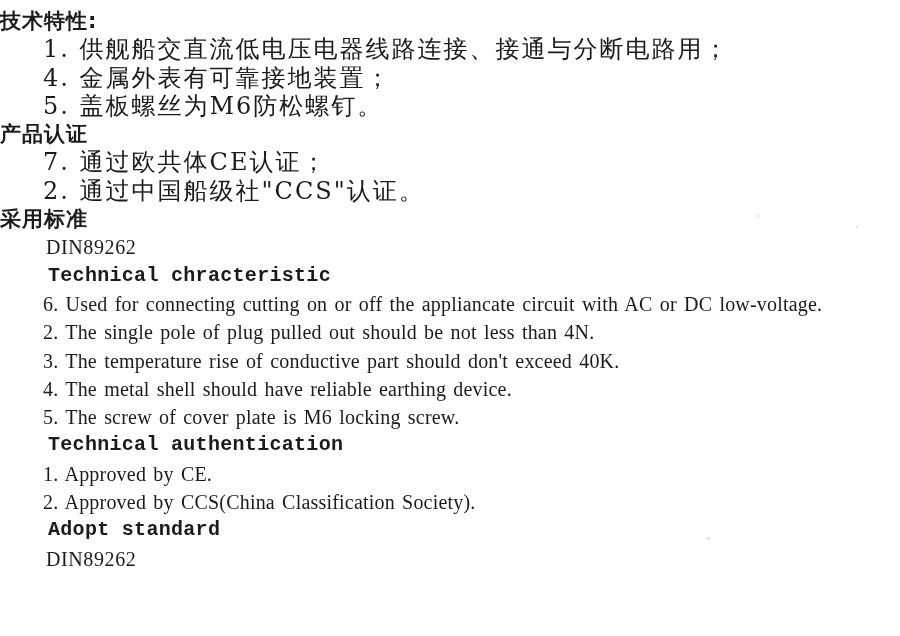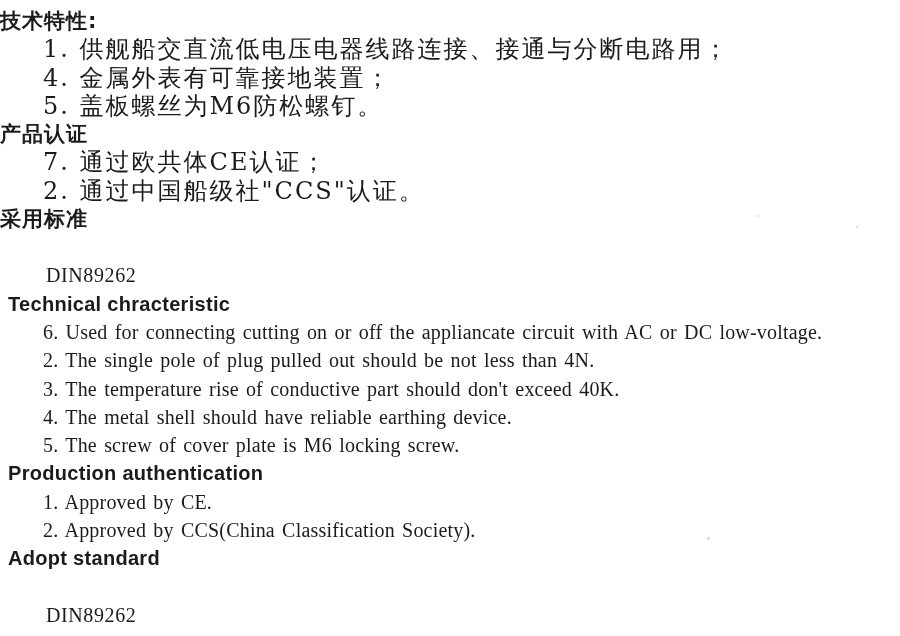--- a/index.html
+++ b/index.html
@@ -32,40 +32,40 @@
   
   .li-cjk {
     padding-left: 43px;
     font-family: "DejaVu Serif", serif;
     font-size: 24px;
     letter-spacing: 2px;
   }
   
   .h-en {
     padding-left: 8px;
-    font-family: Liberation Sans, sans-serif;
+    font-family: Liberation Mono, monospace;
     font-weight: bold;
     font-size: 20px;
     letter-spacing: 0.3px;
+    margin-left: 40px;
   }
   
   .li-en {
     padding-left: 43px;
     font-family: "Liberation Serif", serif;
     font-size: 20px;
     word-spacing: 2px;
     letter-spacing: 0.2px;
   }
   
   .li-std {
     padding-left: 46px;
     font-family: "Liberation Serif", serif;
     font-size: 20px;
     letter-spacing: 0.6px;
-    margin-top: 28px;
   }
   .speck {
     position: absolute;
     width: 3px;
     height: 3px;
     background: #d9d9d9;
     border-radius: 50%;
   }
   .speck-1 { left: 707px; top: 537px; }
   .speck-2 { left: 757px; top: 215px; width: 2px; height: 2px; }
@@ -88,21 +88,21 @@
   <div class="line h-cjk">采用标准</div>
   <div class="line li-std">DIN89262</div>
 
   <div class="line h-en">Technical chracteristic</div>
   <div class="line li-en">6. Used for connecting cutting on or off the appliancate circuit with AC or DC low-voltage.</div>
   <div class="line li-en">2. The single pole of plug pulled out should be not less than 4N.</div>
   <div class="line li-en">3. The temperature rise of conductive part should don't exceed 40K.</div>
   <div class="line li-en">4. The metal shell should have reliable earthing device.</div>
   <div class="line li-en">5. The screw of cover plate is M6 locking screw.</div>
 
-  <div class="line h-en">Production authentication</div>
+  <div class="line h-en">Technical authentication</div>
   <div class="line li-en">1. Approved by CE.</div>
   <div class="line li-en">2. Approved by CCS(China Classification Society).</div>
 
   <div class="line h-en">Adopt standard</div>
   <div class="line li-std">DIN89262</div>
 
   <div class="speck speck-1"></div>
   <div class="speck speck-2"></div>
   <div class="speck speck-3"></div>
 

